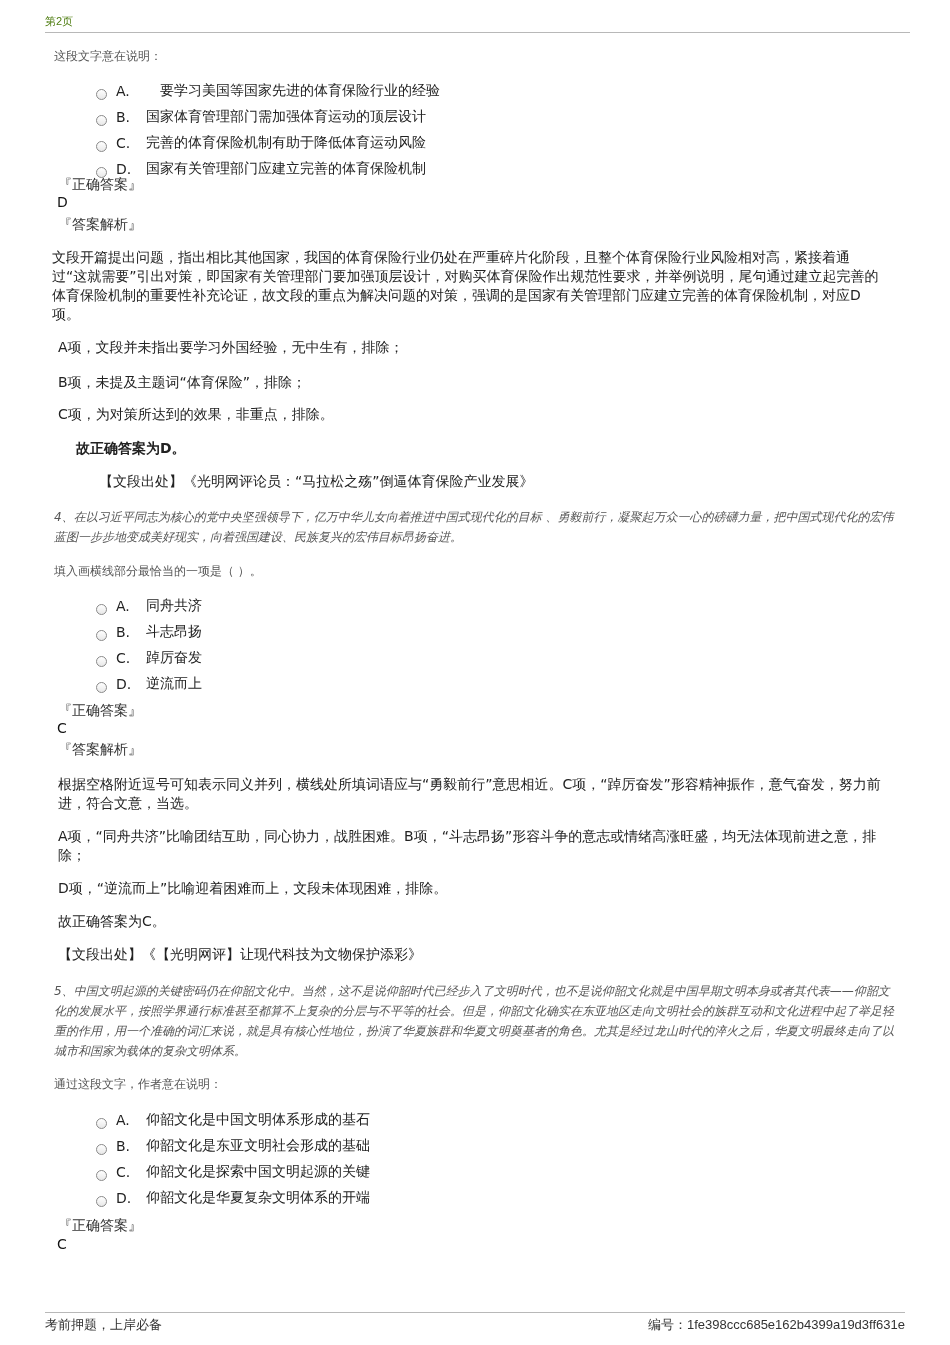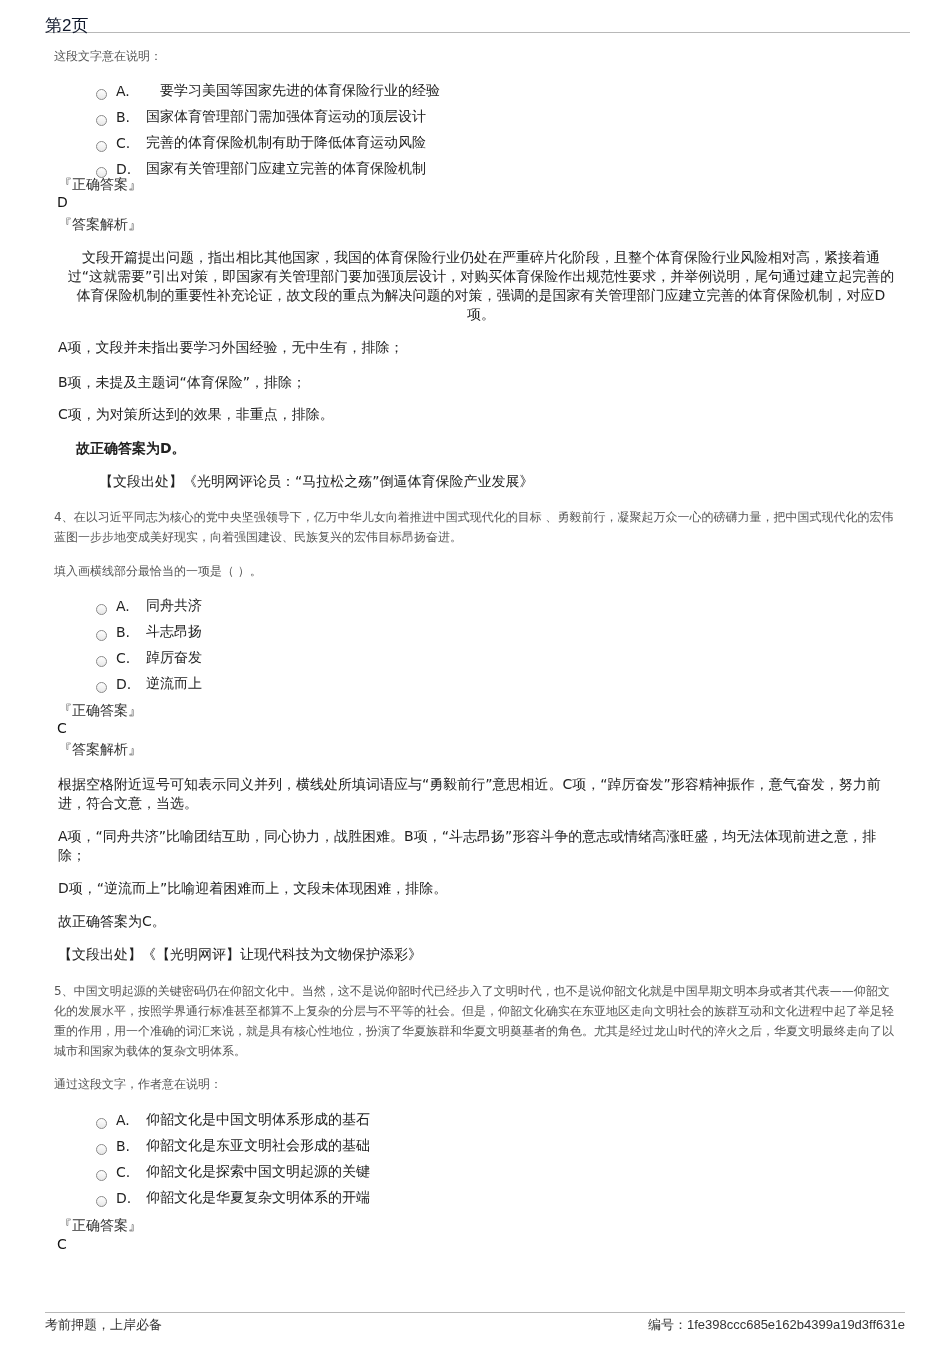--- a/index.html
+++ b/index.html
@@ -5,36 +5,36 @@
   html, body { margin: 0; padding: 0; background: #ffffff; }
   body {
     width: 950px; height: 1345px; position: relative; overflow: hidden;
     font-family: "DejaVu Sans", "Liberation Sans", sans-serif;
     color: #222;
   }
   .header {
     position: absolute; left: 45px; right: 40px; top: 12px; height: 20px;
     border-bottom: 1px solid #b8b8b8;
     font-family: "Liberation Sans", "DejaVu Sans", sans-serif;
-    font-size: 17px; color: #0f172a;
+    font-size: 11px; color: #4d7c0f;
   }
   .header .left { position: absolute; left: 0; top: 2px; }
   .header .right { position: absolute; right: 0; top: 2px; }
   .footer {
     position: absolute; left: 45px; right: 45px; top: 1312px; height: 22px;
     border-top: 1px solid #b8b8b8;
     font-family: "Liberation Sans", "DejaVu Sans", sans-serif;
     font-size: 13px; color: #333;
   }
   .footer .left { position: absolute; left: 0; top: 3px; }
   .footer .right { position: absolute; right: 0; top: 3px; }
 
   .abs { position: absolute; white-space: nowrap; }
   .small { font-size: 12px; color: #555; }
-  .q { font-size: 12px; color: #555; line-height: 20px; white-space: normal; width: 845px; }
+  .q { font-size: 12px; color: #555; line-height: 20px; white-space: normal; width: 845px; font-style: italic; }
   .opt { font-size: 14px; color: #222; display: flex; align-items: center; height: 20px; }
   .opt .radio {
     width: 9px; height: 9px; border-radius: 50%;
     border: 1px solid #8a8a8a; background: linear-gradient(#fff, #e8e8e8);
     margin-right: 9px; margin-top: 6px;
   }
   .opt .letter { width: 30px; font-family: "DejaVu Sans", sans-serif; }
   .tag { font-size: 14px; color: #333; }
   .ans { font-size: 14px; color: #111; font-family: "DejaVu Sans", sans-serif; }
   .para { font-size: 14px; color: #222; line-height: 19px; white-space: normal; width: 830px; }
@@ -66,21 +66,21 @@
 <div class="abs opt" style="left:96px; top:159px;">
   <span class="radio"></span>
   <span class="letter">D.</span>
   <span>国家有关管理部门应建立完善的体育保险机制</span>
 </div>
 
 <div class="abs tag" style="left:58px; top:176px;">『正确答案』</div>
 <div class="abs ans" style="left:57px; top:194px;">D</div>
 <div class="abs tag" style="left:58px; top:216px;">『答案解析』</div>
 
-<div class="abs para" style="left:66px; top:248px;text-align:center;">文段开篇提出问题，指出相比其他国家，我国的体育保险行业仍处在严重碎片化阶段，且整个体育保险行业风险相对高，紧接着通过“这就需要”引出对策，即国家有关管理部门要加强顶层设计，对购买体育保险作出规范性要求，并举例说明，尾句通过建立起完善的体育保险机制的重要性补充论证，故文段的重点为解决问题的对策，强调的是国家有关管理部门应建立完善的体育保险机制，对应D项。</div>
+<div class="abs para" style="left:52px; top:248px;">文段开篇提出问题，指出相比其他国家，我国的体育保险行业仍处在严重碎片化阶段，且整个体育保险行业风险相对高，紧接着通过“这就需要”引出对策，即国家有关管理部门要加强顶层设计，对购买体育保险作出规范性要求，并举例说明，尾句通过建立起完善的体育保险机制的重要性补充论证，故文段的重点为解决问题的对策，强调的是国家有关管理部门应建立完善的体育保险机制，对应D项。</div>
 <div class="abs para" style="left:58px; top:338px;">A项，文段并未指出要学习外国经验，无中生有，排除；</div>
 <div class="abs para" style="left:58px; top:373px;">B项，未提及主题词“体育保险”，排除；</div>
 <div class="abs para" style="left:58px; top:405px;">C项，为对策所达到的效果，非重点，排除。</div>
 <div class="abs para" style="left:76px; top:439px;font-weight:bold;">故正确答案为D。</div>
 <div class="abs para" style="left:58px; top:472px;margin-left:41px;">【文段出处】《光明网评论员：“马拉松之殇”倒逼体育保险产业发展》</div>
 
 <div class="abs q" style="left:54px; top:507px;">4、在以习近平同志为核心的党中央坚强领导下，亿万中华儿女向着推进中国式现代化的目标 、勇毅前行，凝聚起万众一心的磅礴力量，把中国式现代化的宏伟蓝图一步步地变成美好现实，向着强国建设、民族复兴的宏伟目标昂扬奋进。</div>
 <div class="abs small" style="left:54px; top:563px;">填入画横线部分最恰当的一项是（ ）。</div>
 
 <div class="abs opt" style="left:96px; top:596px;">

